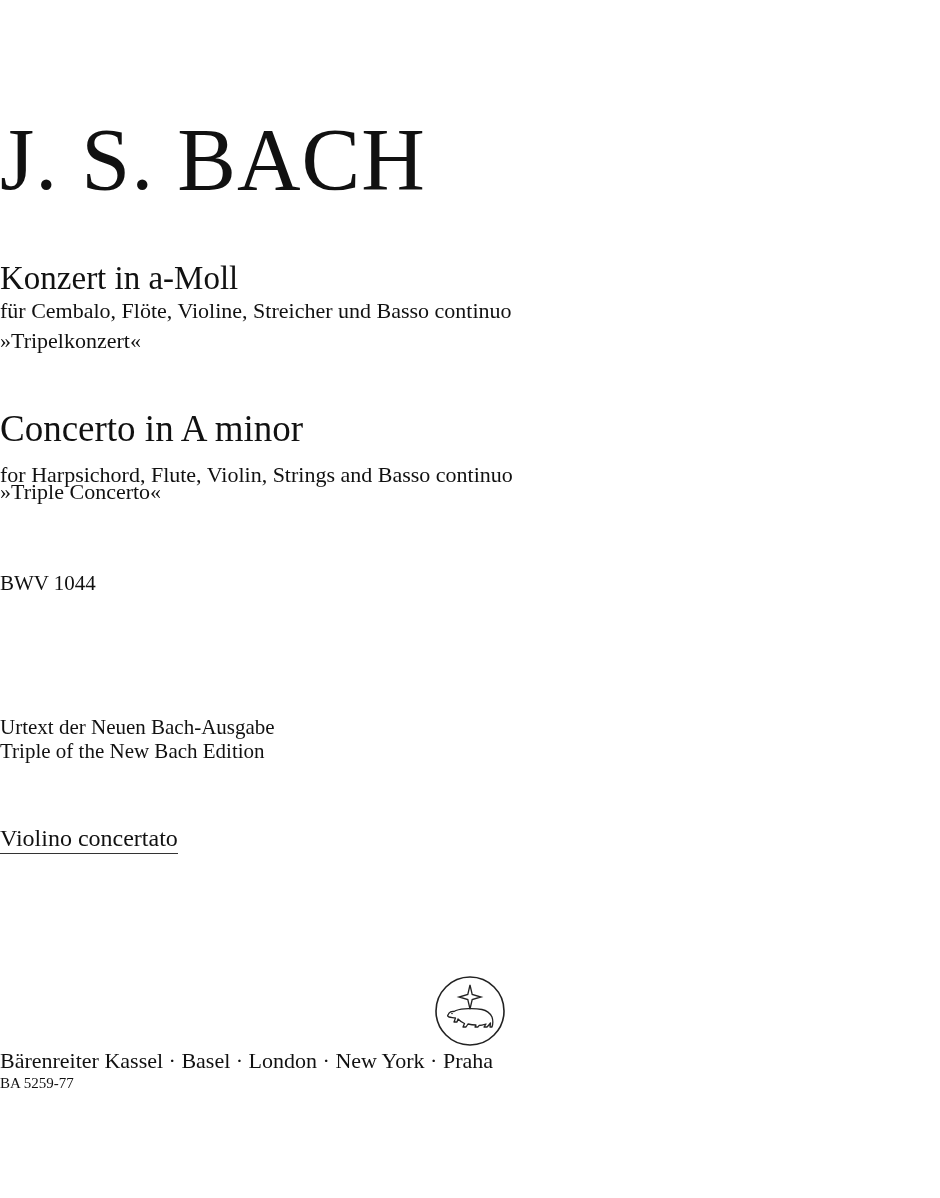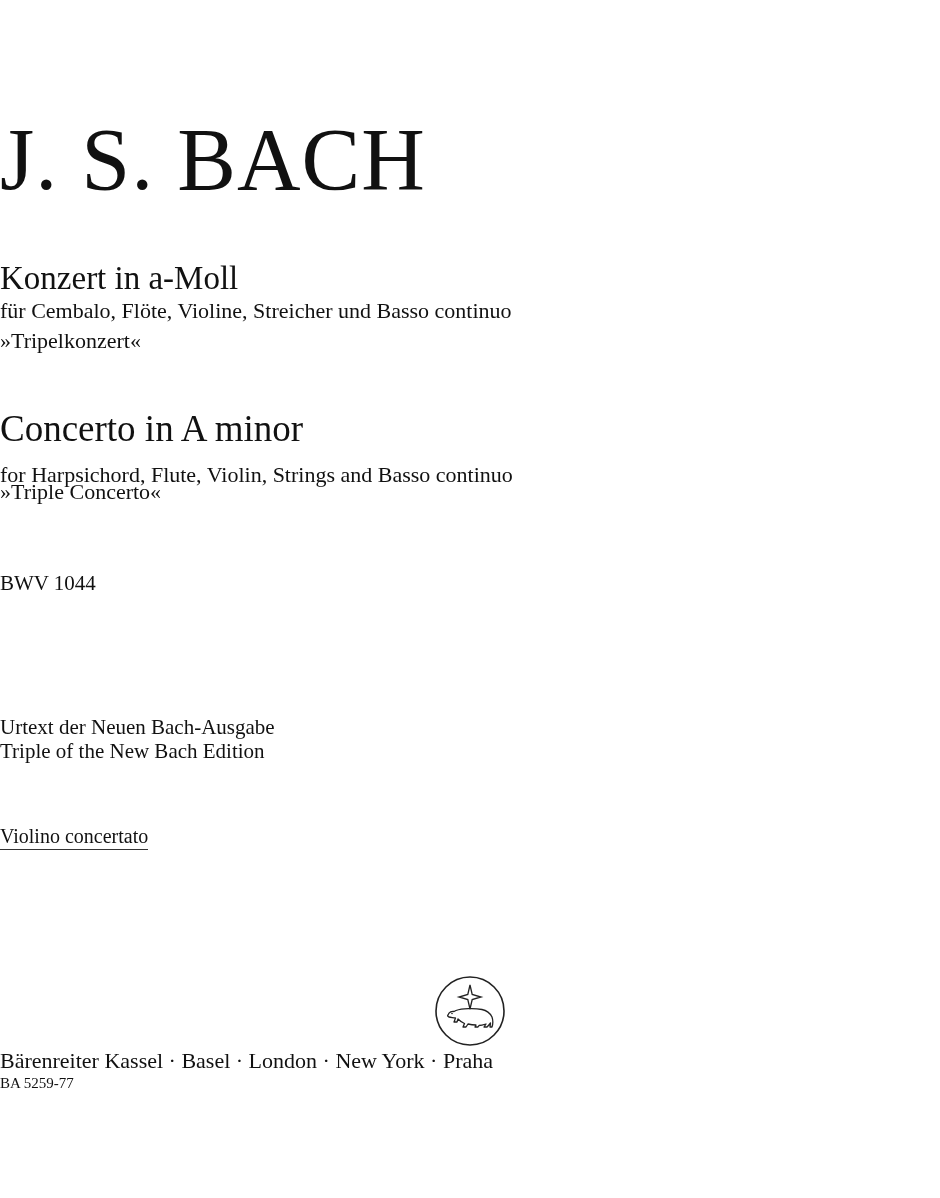--- a/index.html
+++ b/index.html
@@ -63,21 +63,21 @@
     }
     .urtext-en {
       top: 741px;
       font-size: 21px;
     }
     .part-wrap {
       top: 826px;
     }
     .part {
       display: inline-block;
-      font-size: 20px;
+      font-size: 24px;
       padding-bottom: 3px;
       border-bottom: 1.5px solid #333333;
     }
     .logo {
       position: absolute;
       left: 432px;
       top: 973px;
       width: 76px;
       height: 76px;
     }

